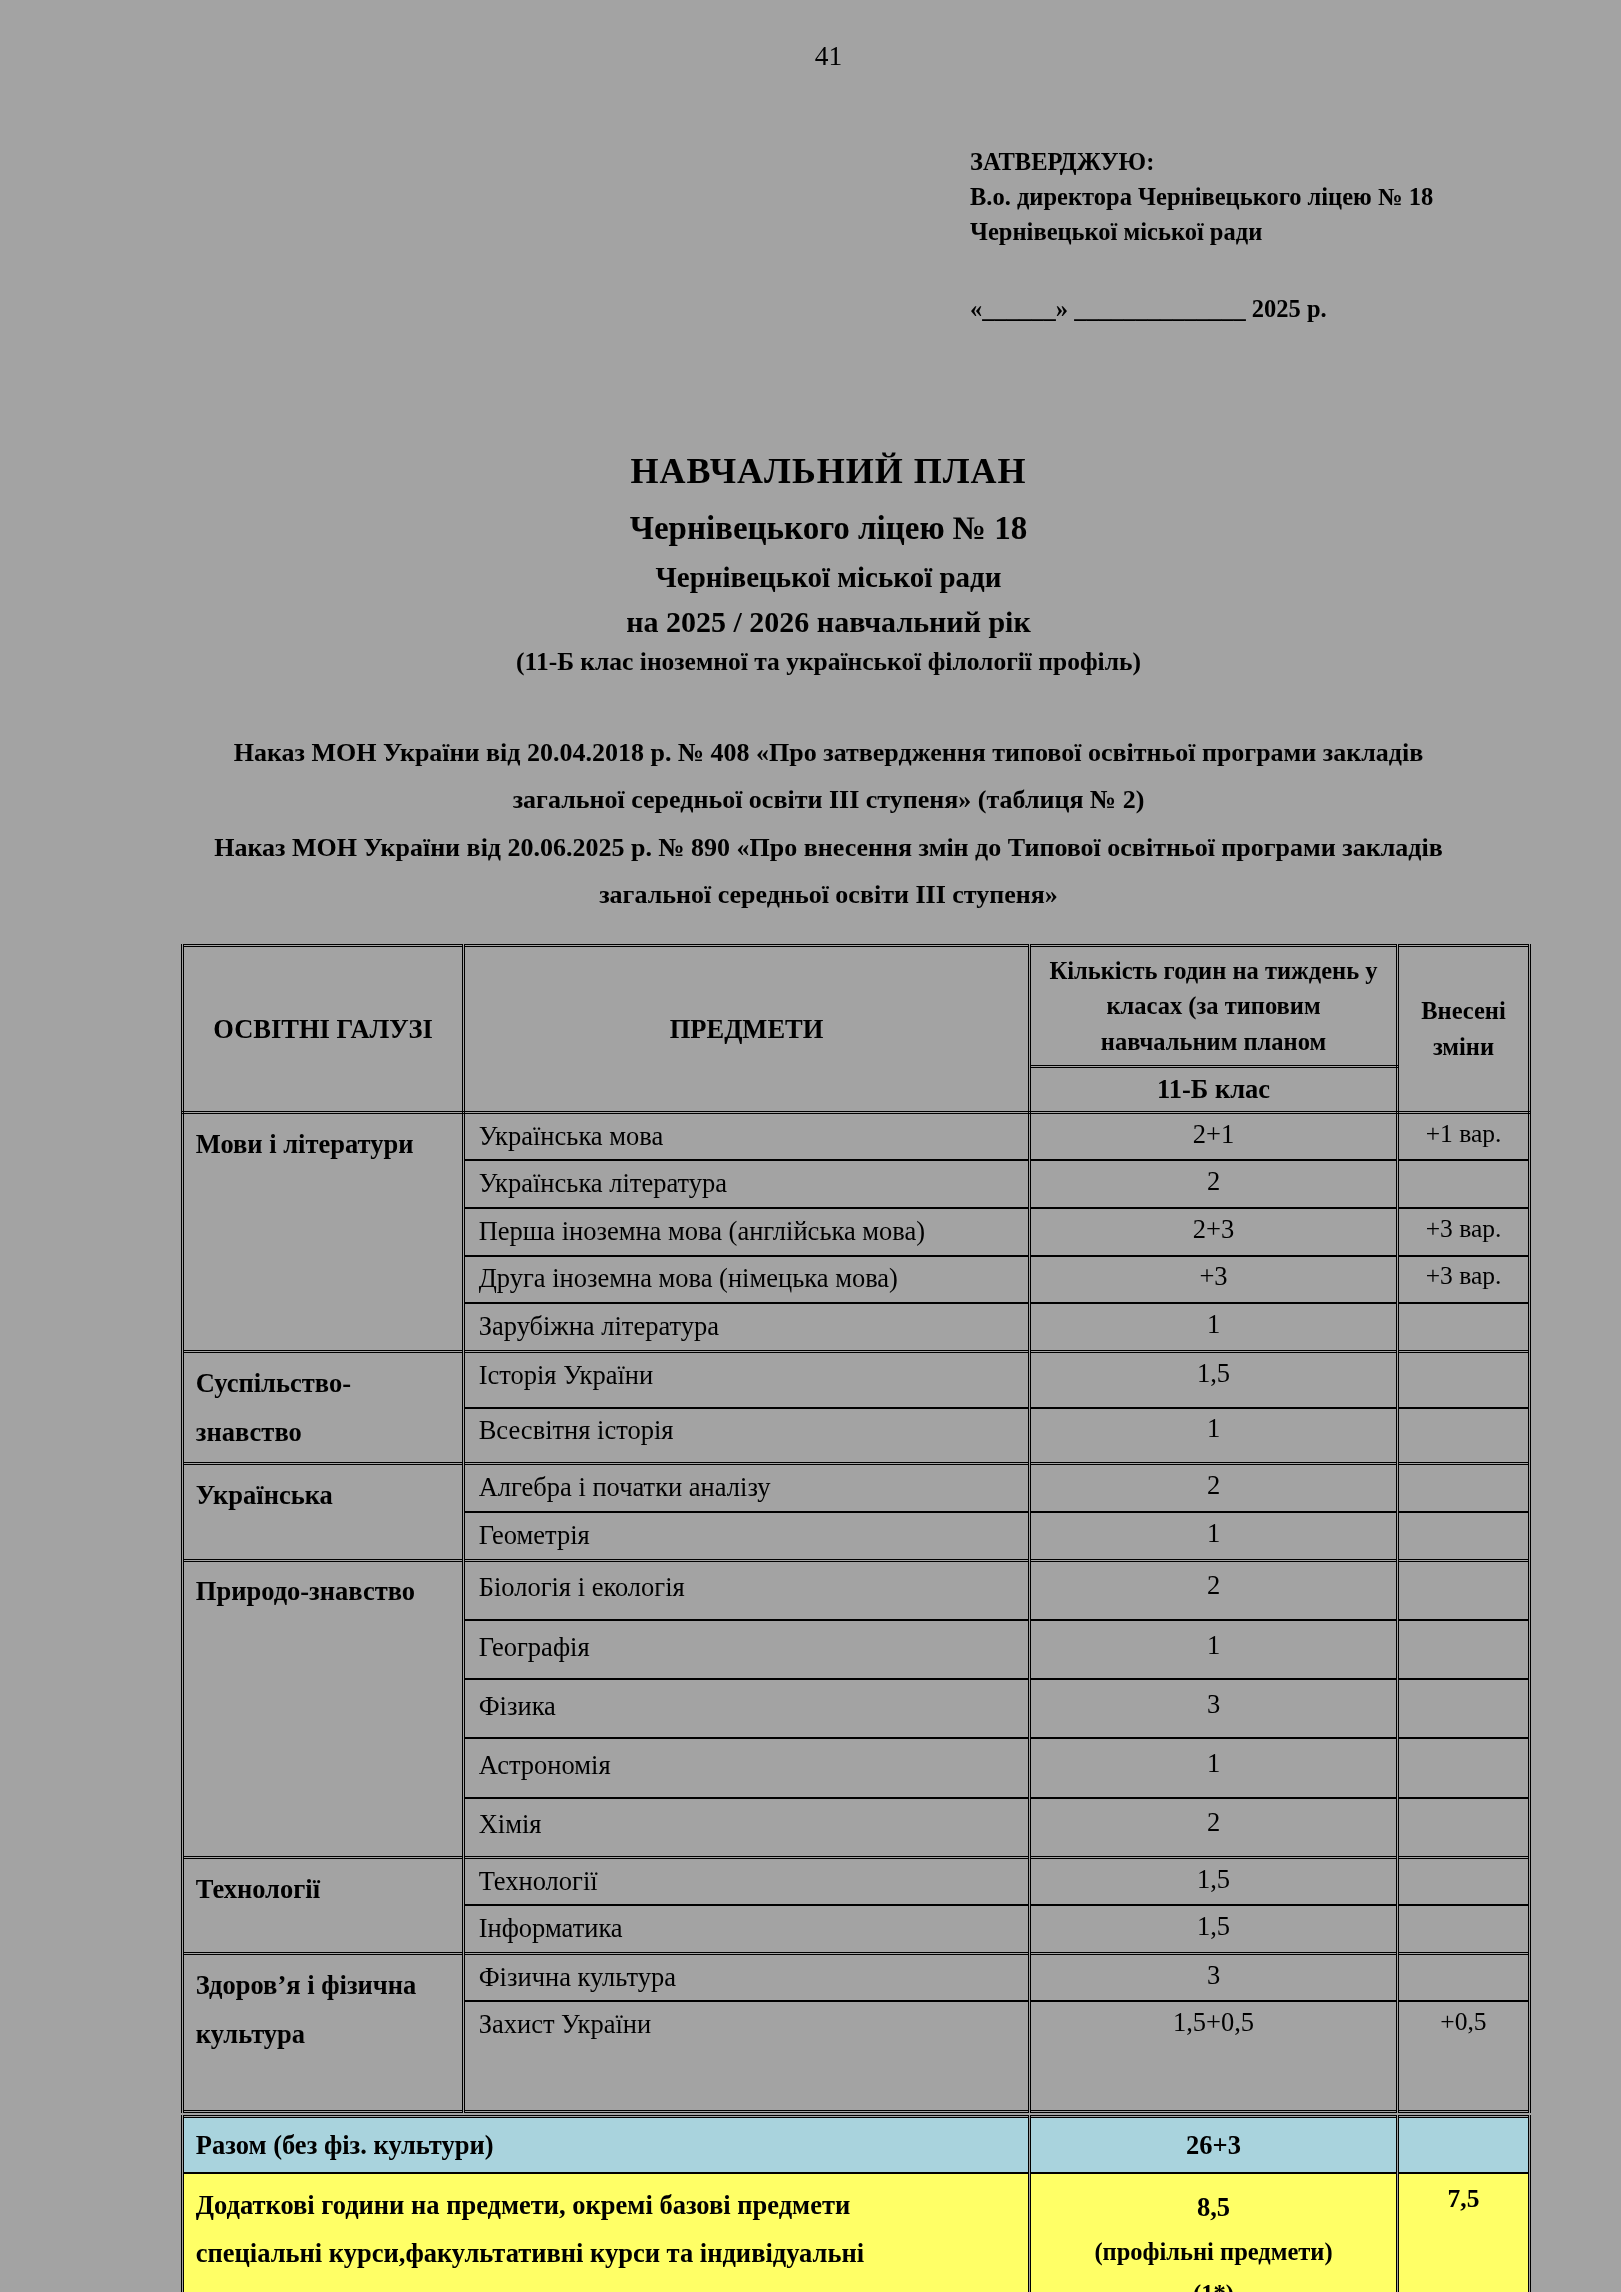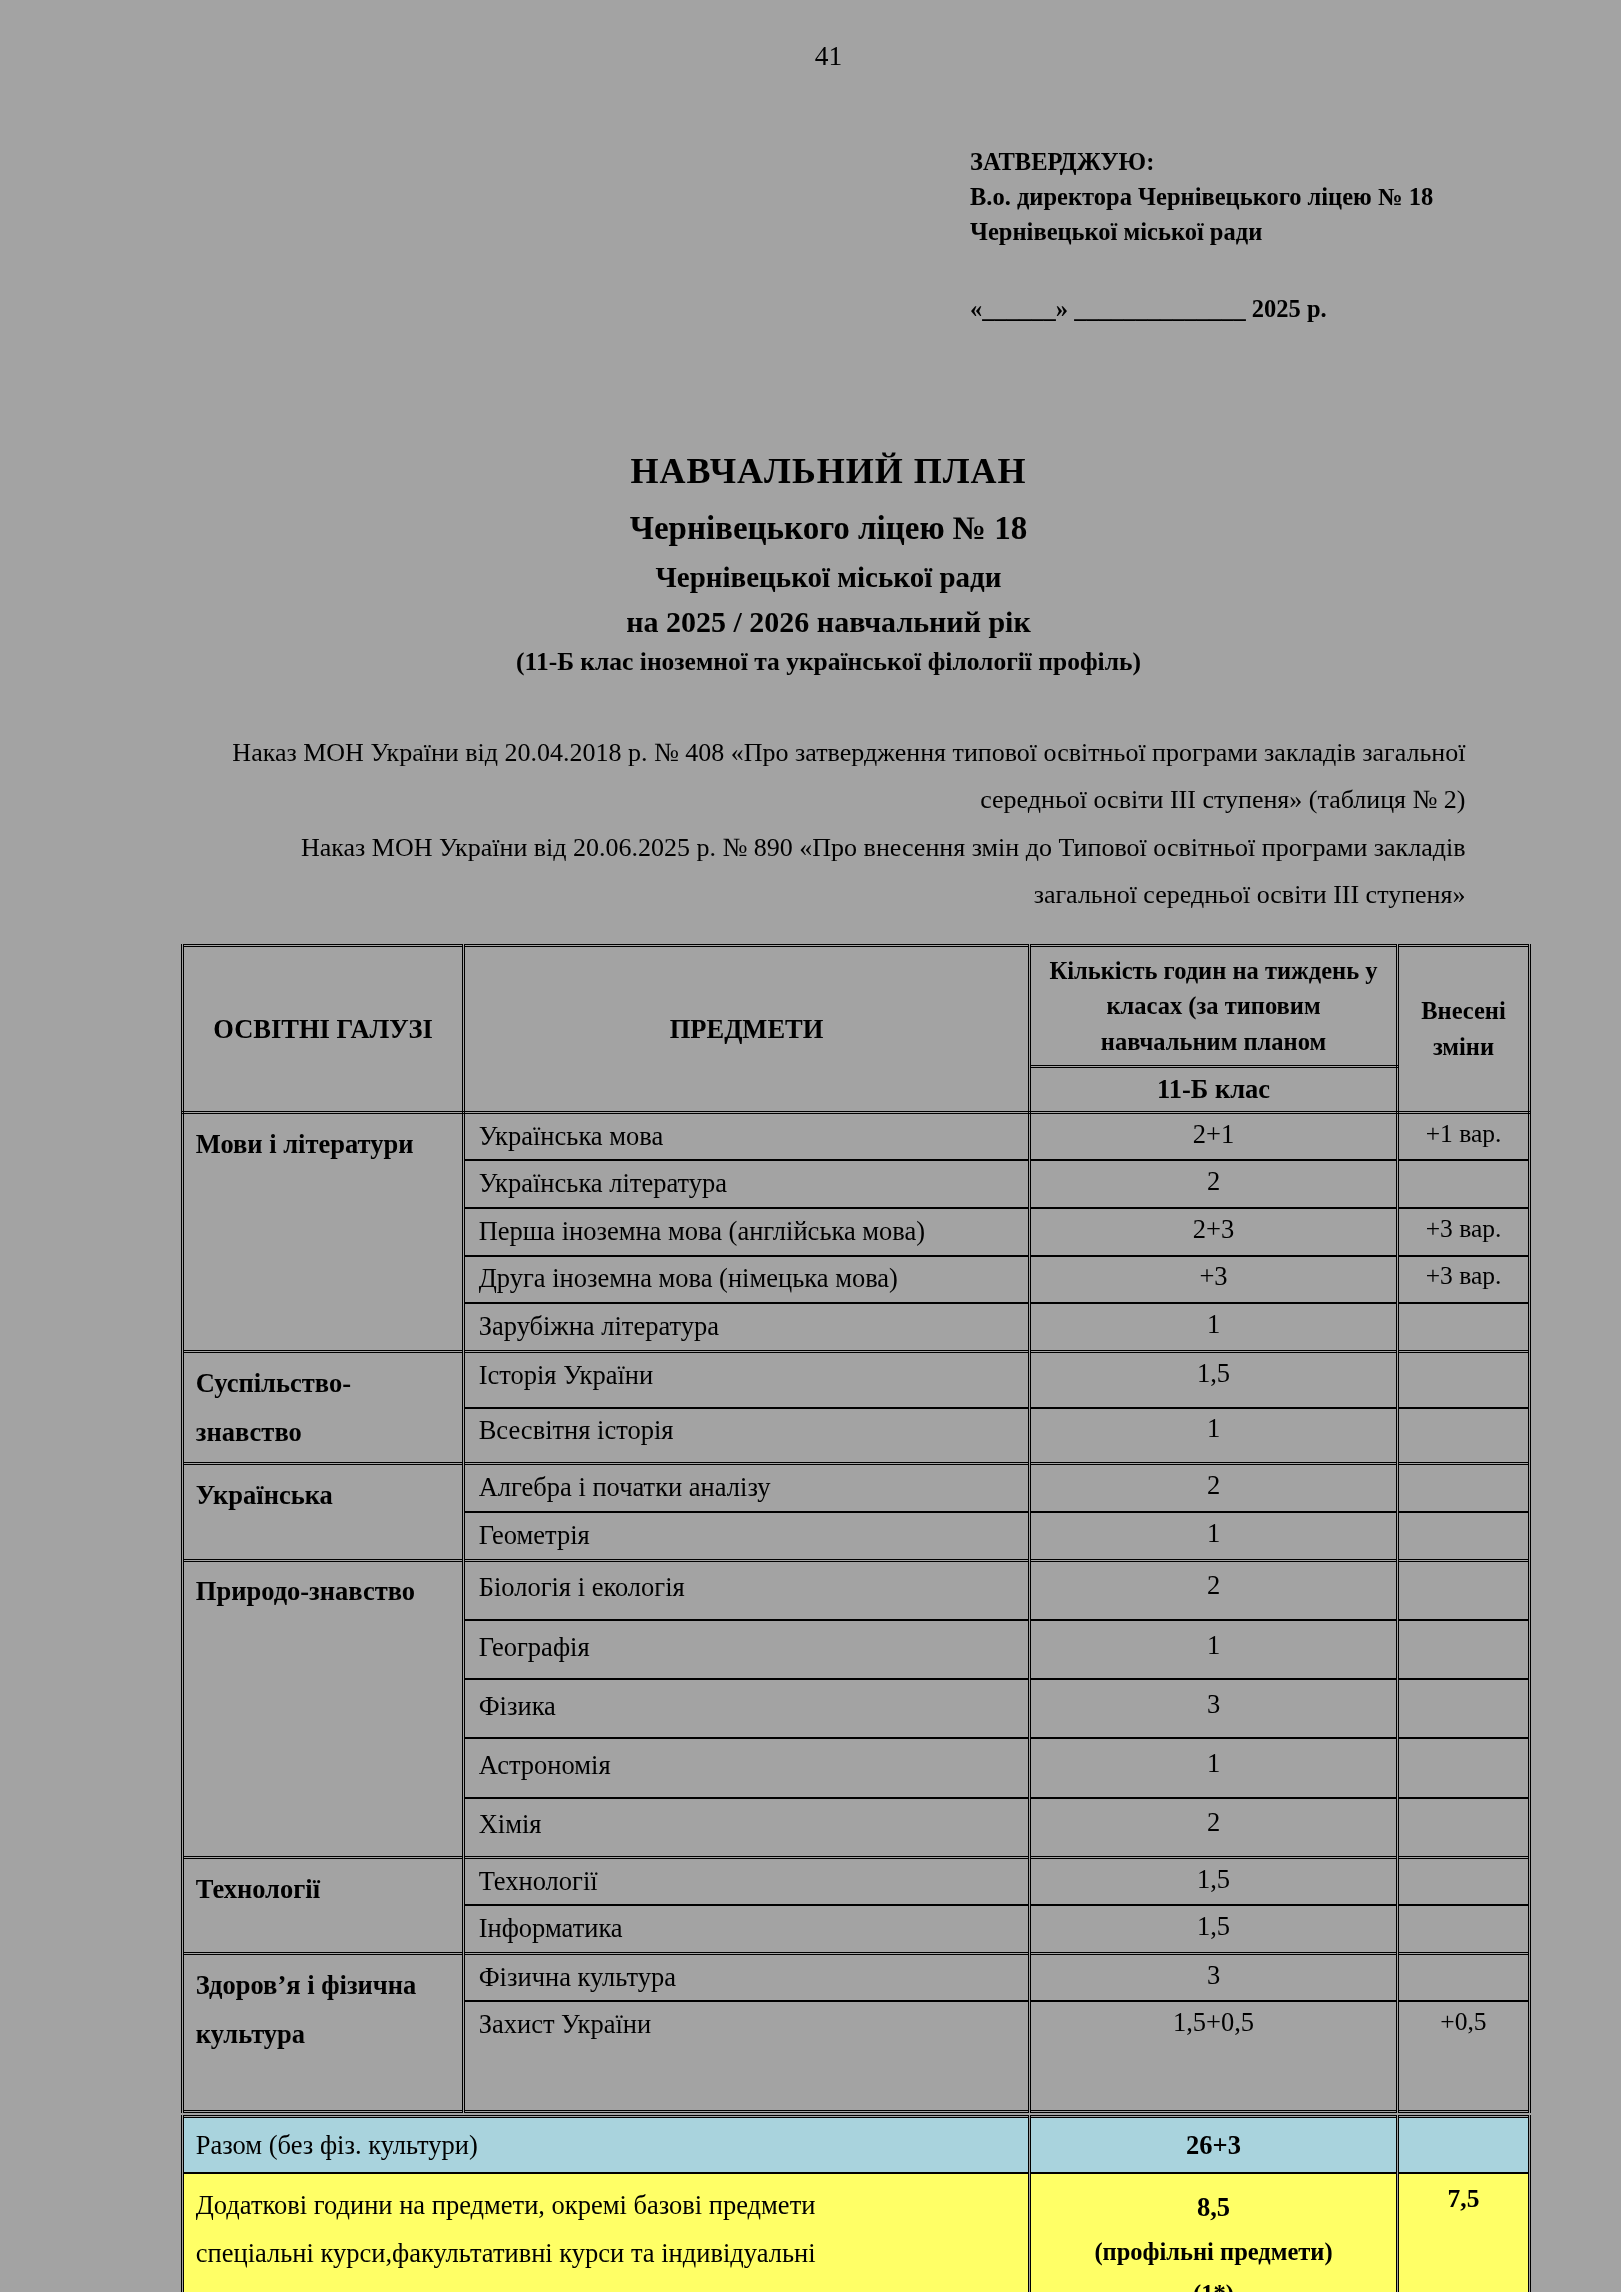--- a/index.html
+++ b/index.html
@@ -37,22 +37,22 @@
     line-height: 1.25;
   }
   .title-1 { font-size: 36px; letter-spacing: 1px; margin-bottom: 13.7px; }
   .title-2 { font-size: 33px; margin-bottom: 9.8px; }
   .title-3 { font-size: 29px; margin-bottom: 7.8px; }
   .title-4 { font-size: 30px; margin-bottom: 5.9px; }
   .title-5 { font-size: 25.5px; }
   .orders {
     margin: 51px auto 0 auto;
     width: 1274px;
-    text-align: right;
-    font-weight: normal;
+    text-align: center;
+    font-weight: bold;
     font-size: 26px;
     line-height: 1.82;
   }
   .table-wrap { margin: 25.5px 0 0 145px; width: 1347px; }
   table { border-collapse: collapse; table-layout: fixed; width: 1347px; }
   table.t-main, table.t-sum { border: 3.9px double #000; }
   th, td {
     border-left: 3.9px double #000;
     border-right: 3.9px double #000;
     border-top: 2px solid #000;
@@ -80,21 +80,21 @@
     line-height: 1.85;
   }
   td.subj { text-align: left; padding: 4.9px 7.8px 4.9px 13.7px; line-height: 1.35; }
   td.hrs  { text-align: center; padding: 4.9px 3.9px; }
   td.chg  { text-align: center; padding: 4.9px 3.9px; font-size: 25.5px; }
   tr.tall td.subj, tr.tall td.hrs, tr.tall td.chg { padding-top: 8.8px; padding-bottom: 12.7px; }
   tr.x-tall td { height: 110px; }
   tr.group-start td { border-top: 3.9px double #000; }
   .t-sum { margin-top: 2px; }
   .t-sum td { vertical-align: middle; }
-  .t-sum td.lbl { font-weight: normal; text-align: left; padding: 7.8px 7.8px 7.8px 11.8px; line-height: 1.45; }
+  .t-sum td.lbl { font-weight: bold; text-align: left; padding: 7.8px 7.8px 7.8px 11.8px; line-height: 1.45; }
   .t-sum td.hrs { font-weight: bold; text-align: center; padding: 7.8px 3.9px; }
   .t-sum td.chg { font-weight: bold; text-align: center; padding: 7.8px 3.9px; }
   .row-total td { background: var(--total-bg, #A9D3DD); height: 57px; }
   .row-additional td { background: var(--additional-bg, #FFFF66); }
   .row-additional td.lbl { padding-right: 147px; line-height: 1.8; vertical-align: top; }
   .row-additional td.hrs { vertical-align: top; line-height: 1.75; padding-top: 9.8px; }
   .row-additional td.chg { vertical-align: top; padding-top: 9.8px; }
   .row-additional .hrs-note { font-weight: bold; font-size: 24.5px; }
 </style>
 </head>

